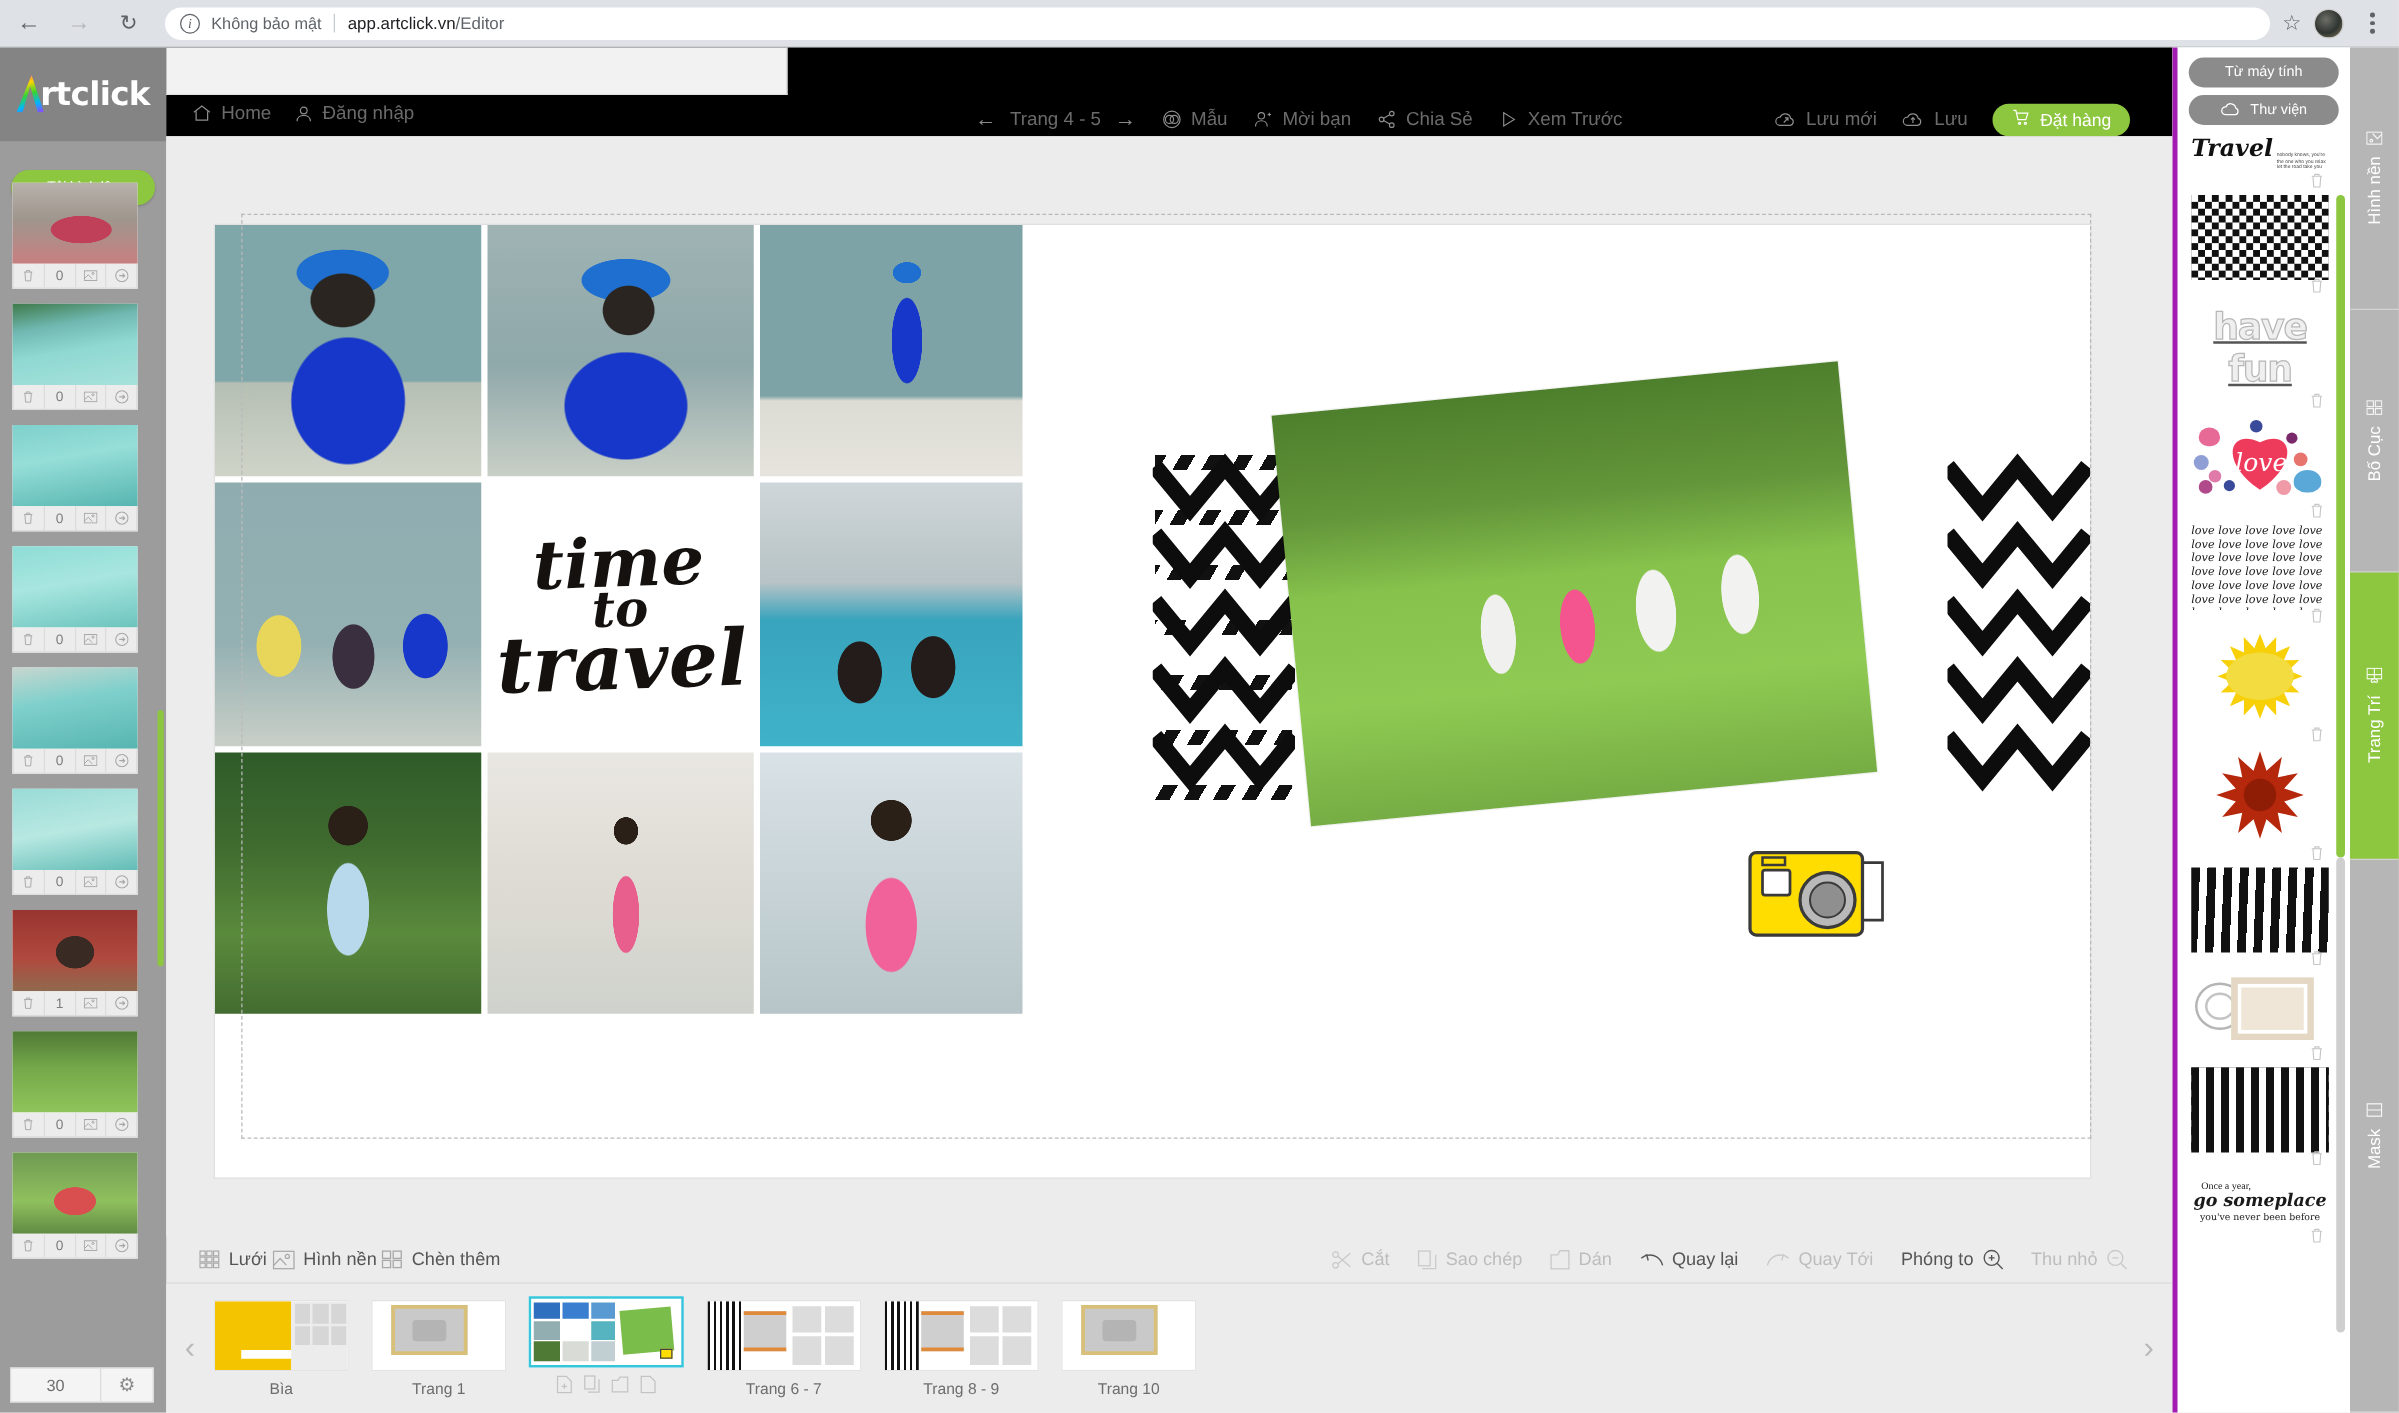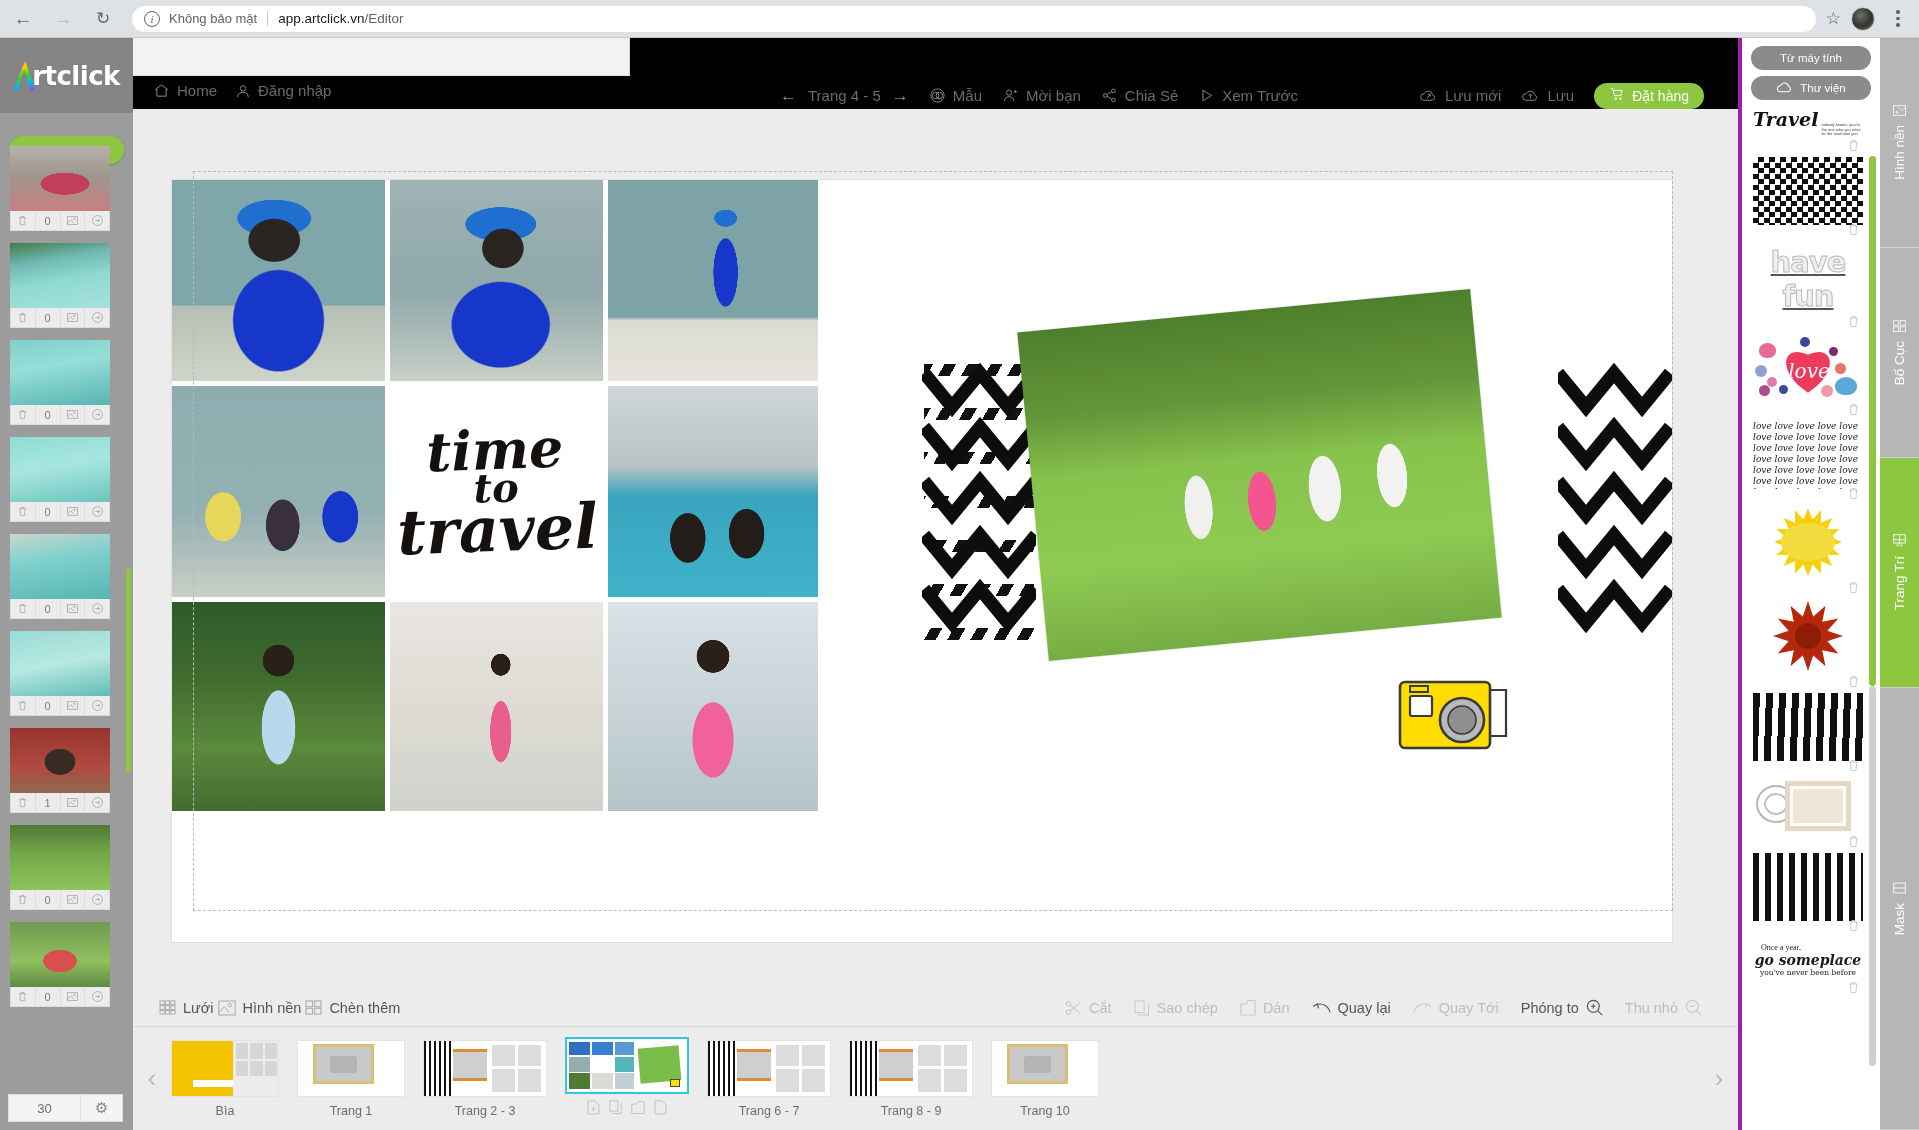--- a/index.html
+++ b/index.html
@@ -763,31 +763,20 @@
           <div class="page-label">Bìa</div>
         </div>
         <div class="page-item">
           <div class="page-thumb">
             <div style="position:absolute;left:14%;top:6%;width:58%;height:72%;background:#c9c9c9;border:3px solid #d9c07a;"></div>
             <div style="position:absolute;left:30%;top:28%;width:26%;height:30%;background:#b4b4b4;border-radius:3px;"></div>
           </div>
           <div class="page-label">Trang 1</div>
         </div>
         <div class="page-item wide">
-          <div class="page-thumb">
-            <div style="position:absolute;left:0;top:0;width:22%;height:100%;background:repeating-linear-gradient(90deg,#111 0 2px,#fff 2px 5px);"></div>
-            <div style="position:absolute;left:24%;top:14%;width:28%;height:58%;background:#cfcfcf;border-top:3px solid #e08a3c;border-bottom:3px solid #e08a3c;"></div>
-            <div style="position:absolute;left:56%;top:8%;width:19%;height:38%;background:#dcdcdc;"></div>
-            <div style="position:absolute;left:77%;top:8%;width:19%;height:38%;background:#dcdcdc;"></div>
-            <div style="position:absolute;left:56%;top:50%;width:19%;height:42%;background:#dcdcdc;"></div>
-            <div style="position:absolute;left:77%;top:50%;width:19%;height:42%;background:#dcdcdc;"></div>
-          </div>
-          <div class="page-label">Trang 2 - 3</div>
-        </div>
-        <div class="page-item wide">
           <div class="page-thumb" style="border:2px solid #35c6dc;">
             <div style="position:absolute;inset:0;background:#fff;"></div>
             <div style="position:absolute;left:2%;top:5%;width:17%;height:26%;background:#2f6fbf;"></div>
             <div style="position:absolute;left:21%;top:5%;width:17%;height:26%;background:#3a7fcf;"></div>
             <div style="position:absolute;left:40%;top:5%;width:16%;height:26%;background:#5a9ad2;"></div>
             <div style="position:absolute;left:2%;top:34%;width:17%;height:28%;background:#93aeb0;"></div>
             <div style="position:absolute;left:21%;top:34%;width:17%;height:28%;background:#fff;"></div>
             <div style="position:absolute;left:40%;top:34%;width:16%;height:28%;background:#56b3c0;"></div>
             <div style="position:absolute;left:2%;top:65%;width:17%;height:30%;background:#4f7a36;"></div>
             <div style="position:absolute;left:21%;top:65%;width:17%;height:30%;background:#d9dcd6;"></div>

